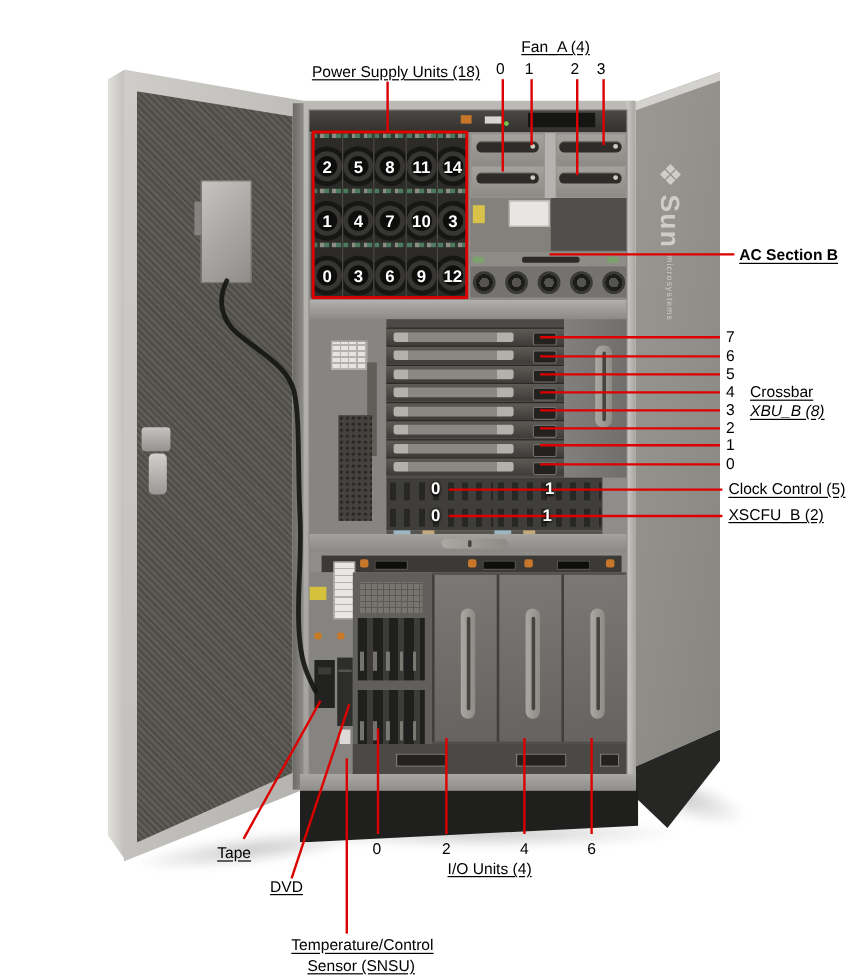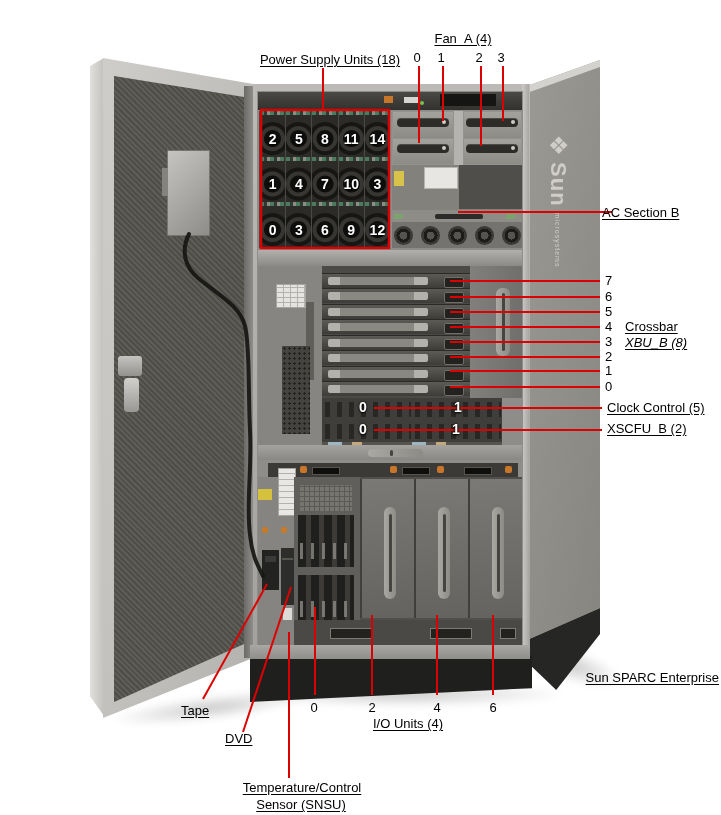--- a/index.html
+++ b/index.html
@@ -387,21 +387,21 @@
     <line x1="289" y1="632" x2="289" y2="778"></line>
   </svg>
 
   <div class="lbl ctr" style="left:330px;top:52px;">Power Supply Units (18)</div>
   <div class="lbl ctr" style="left:463px;top:31px;">Fan_A (4)</div>
   <div class="num ctr" style="left:417px;top:50px;">0</div>
   <div class="num ctr" style="left:441px;top:50px;">1</div>
   <div class="num ctr" style="left:479px;top:50px;">2</div>
   <div class="num ctr" style="left:501px;top:50px;">3</div>
 
-  <div class="lbl" style="left:602px;top:205px;">AC Section B</div>
+  <div class="lbl" style="left:616px;top:205px;font-weight:bold;">AC Section B</div>
 
   <div class="num" style="left:605px;top:273px;">7</div>
   <div class="num" style="left:605px;top:289px;">6</div>
   <div class="num" style="left:605px;top:304px;">5</div>
   <div class="num" style="left:605px;top:319px;">4</div>
   <div class="num" style="left:605px;top:334px;">3</div>
   <div class="num" style="left:605px;top:349px;">2</div>
   <div class="num" style="left:605px;top:363px;">1</div>
   <div class="num" style="left:605px;top:379px;">0</div>
   <div class="lbl" style="left:625px;top:319px;">Crossbar</div>
@@ -420,16 +420,15 @@
   <div class="num ctr" style="left:437px;top:700px;">4</div>
   <div class="num ctr" style="left:493px;top:700px;">6</div>
   <div class="lbl ctr" style="left:408px;top:716px;">I/O Units (4)</div>
 
   <div class="lbl" style="left:181px;top:703px;">Tape</div>
   <div class="lbl" style="left:225px;top:731px;">DVD</div>
   <div class="lbl ctr" style="left:302px;top:780px;">Temperature/Control</div>
   <div class="lbl ctr" style="left:301px;top:797px;">Sensor (SNSU)</div>
 
   <div class="caption">
-    <div>Sun SPARC Enterprise</div>
   </div>
 
 </div>
 
 </body></html>

